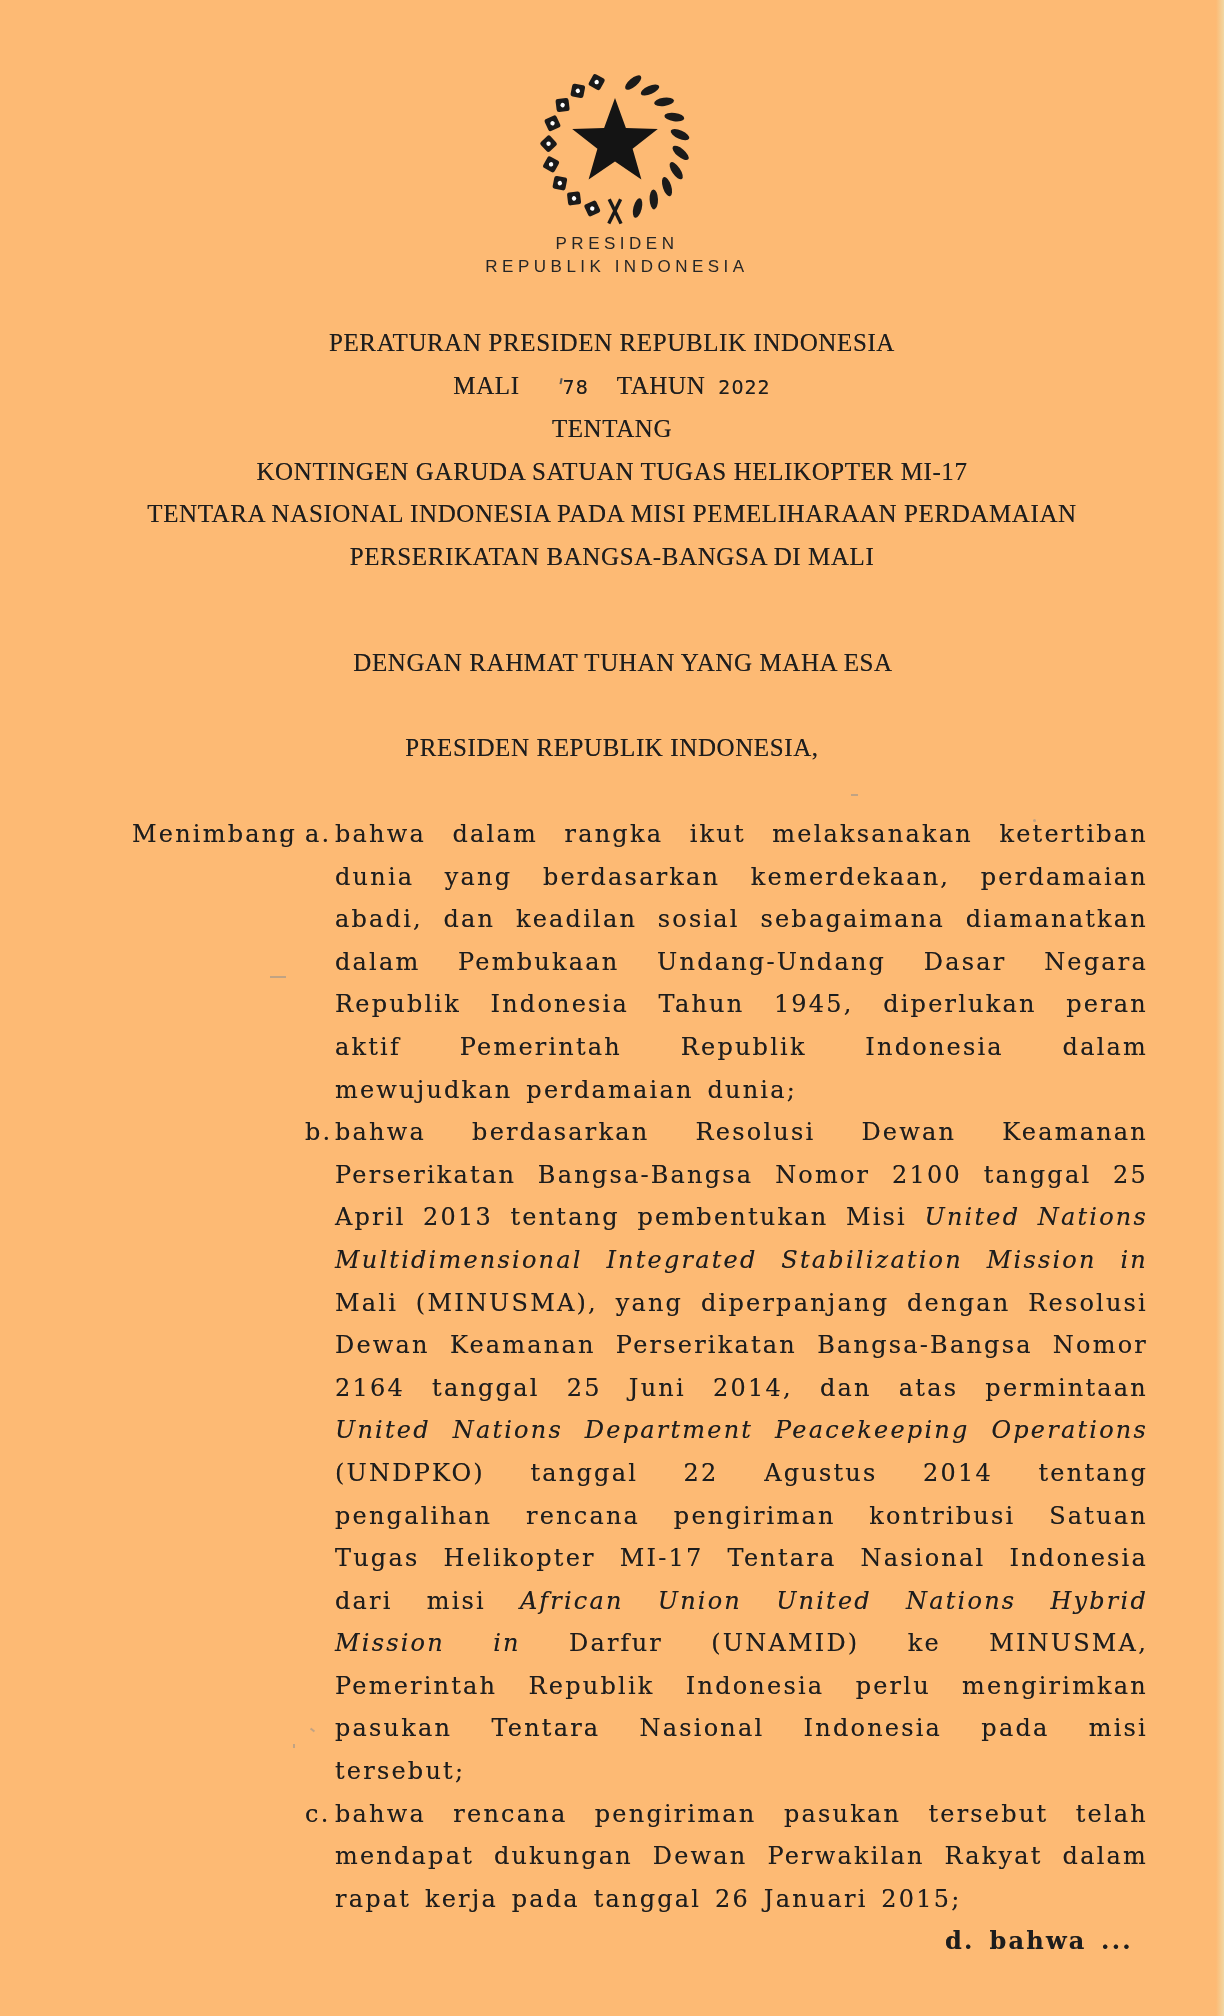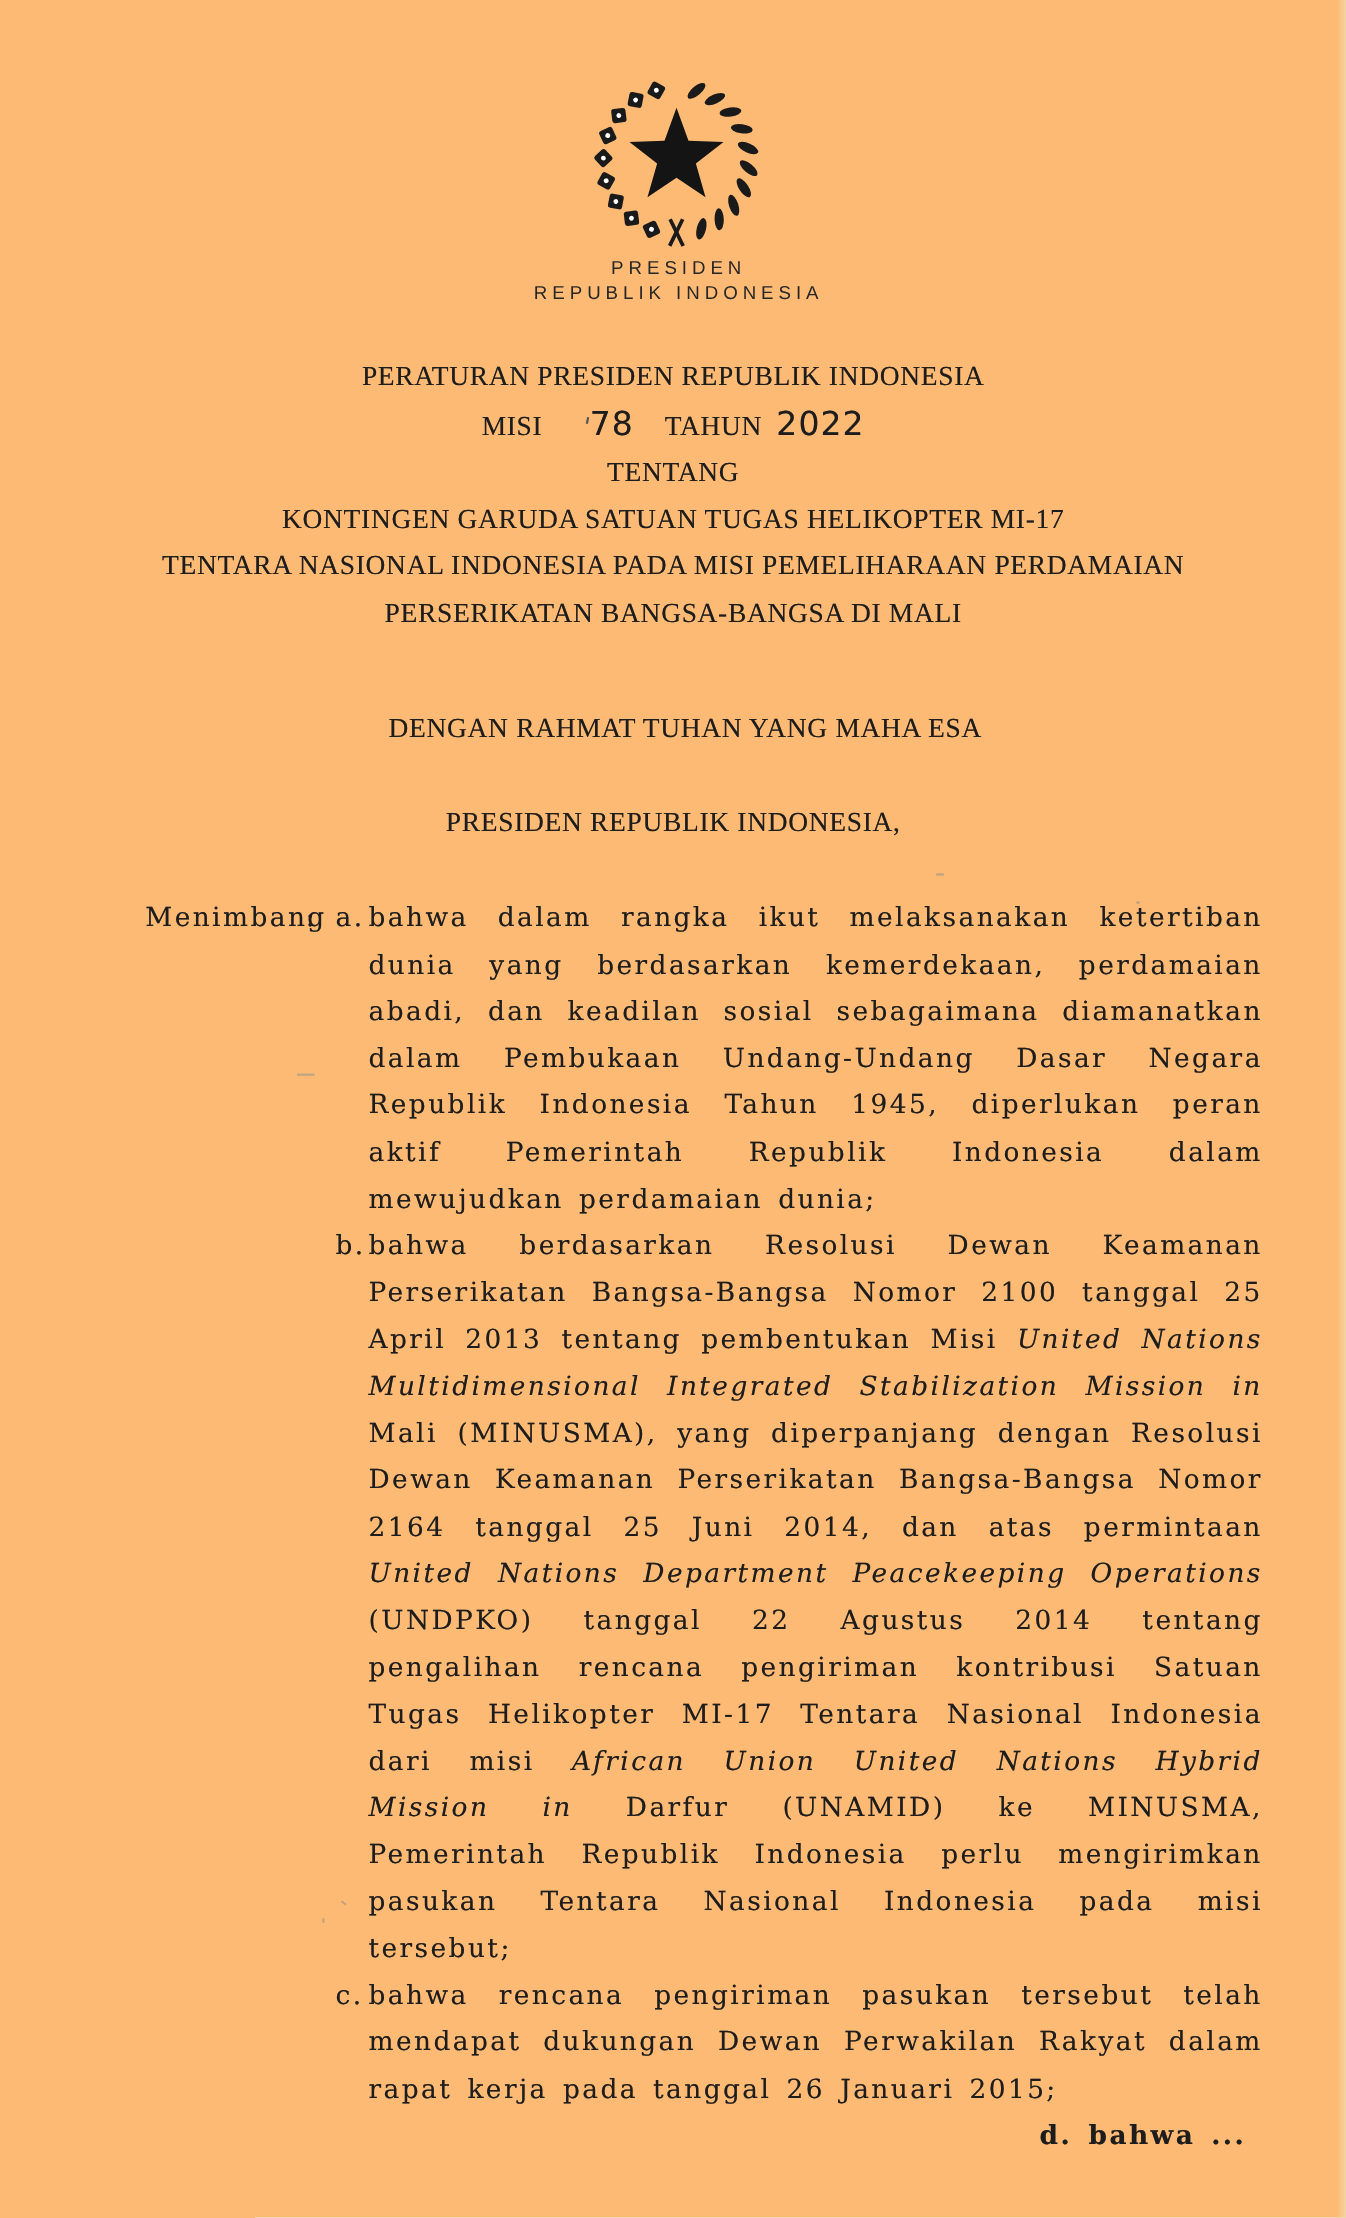--- a/index.html
+++ b/index.html
@@ -25,21 +25,21 @@
   }
   
   .title-block {
     position:absolute; top:322px; left:0; width:100%;
     text-align:center; font-family:"Liberation Serif", serif;
     font-size:25px; line-height:42.6px; letter-spacing:.6px;
     text-shadow:0 0 .5px rgba(20,20,20,.55);
   }
   .gap { display:inline-block; }
   .g1 { width:38px; } .g2 { width:28px; } .g3 { width:13px; }
-  .num { font-family:"DejaVu Sans", sans-serif; font-size:30px; letter-spacing:1px; }
+  .num { font-family:"DejaVu Sans", sans-serif; font-size:19px; letter-spacing:1px; }
   .tick { display:inline-block; width:2px; height:6px; background:#555; margin-right:3px; transform:rotate(12deg) translateY(-10px); }
   .centerline {
     position:absolute; left:0; width:100%; text-align:center;
     font-family:"Liberation Serif", serif; font-size:25px; line-height:42.6px;
     letter-spacing:.6px; text-shadow:0 0 .5px rgba(20,20,20,.55);
   }
   .invocation { top:642px;padding-left:11px; }
   .authority  { top:727px; }
   
   .considering {
@@ -149,21 +149,21 @@
   </svg>
 
   <div class="org">
     <div>PRESIDEN</div>
     <div>REPUBLIK INDONESIA</div>
   </div>
 
   <section class="title-block">
     <div>PERATURAN PRESIDEN REPUBLIK INDONESIA</div>
     <div>
-      <span>MISI</span><span class="gap g1"></span><span class="tick"></span><span class="num">78</span><span class="gap g2"></span><span>TAHUN</span><span class="gap g3"></span><span class="num">2022</span>
+      <span>MALI</span><span class="gap g1"></span><span class="tick"></span><span class="num">78</span><span class="gap g2"></span><span>TAHUN</span><span class="gap g3"></span><span class="num">2022</span>
     </div>
     <div>TENTANG</div>
     <div>KONTINGEN GARUDA SATUAN TUGAS HELIKOPTER MI-17</div>
     <div>TENTARA NASIONAL INDONESIA PADA MISI PEMELIHARAAN PERDAMAIAN</div>
     <div>PERSERIKATAN BANGSA-BANGSA DI MALI</div>
   </section>
 
   <div class="centerline invocation">DENGAN RAHMAT TUHAN YANG MAHA ESA</div>
   <div class="centerline authority">PRESIDEN REPUBLIK INDONESIA,</div>
 

